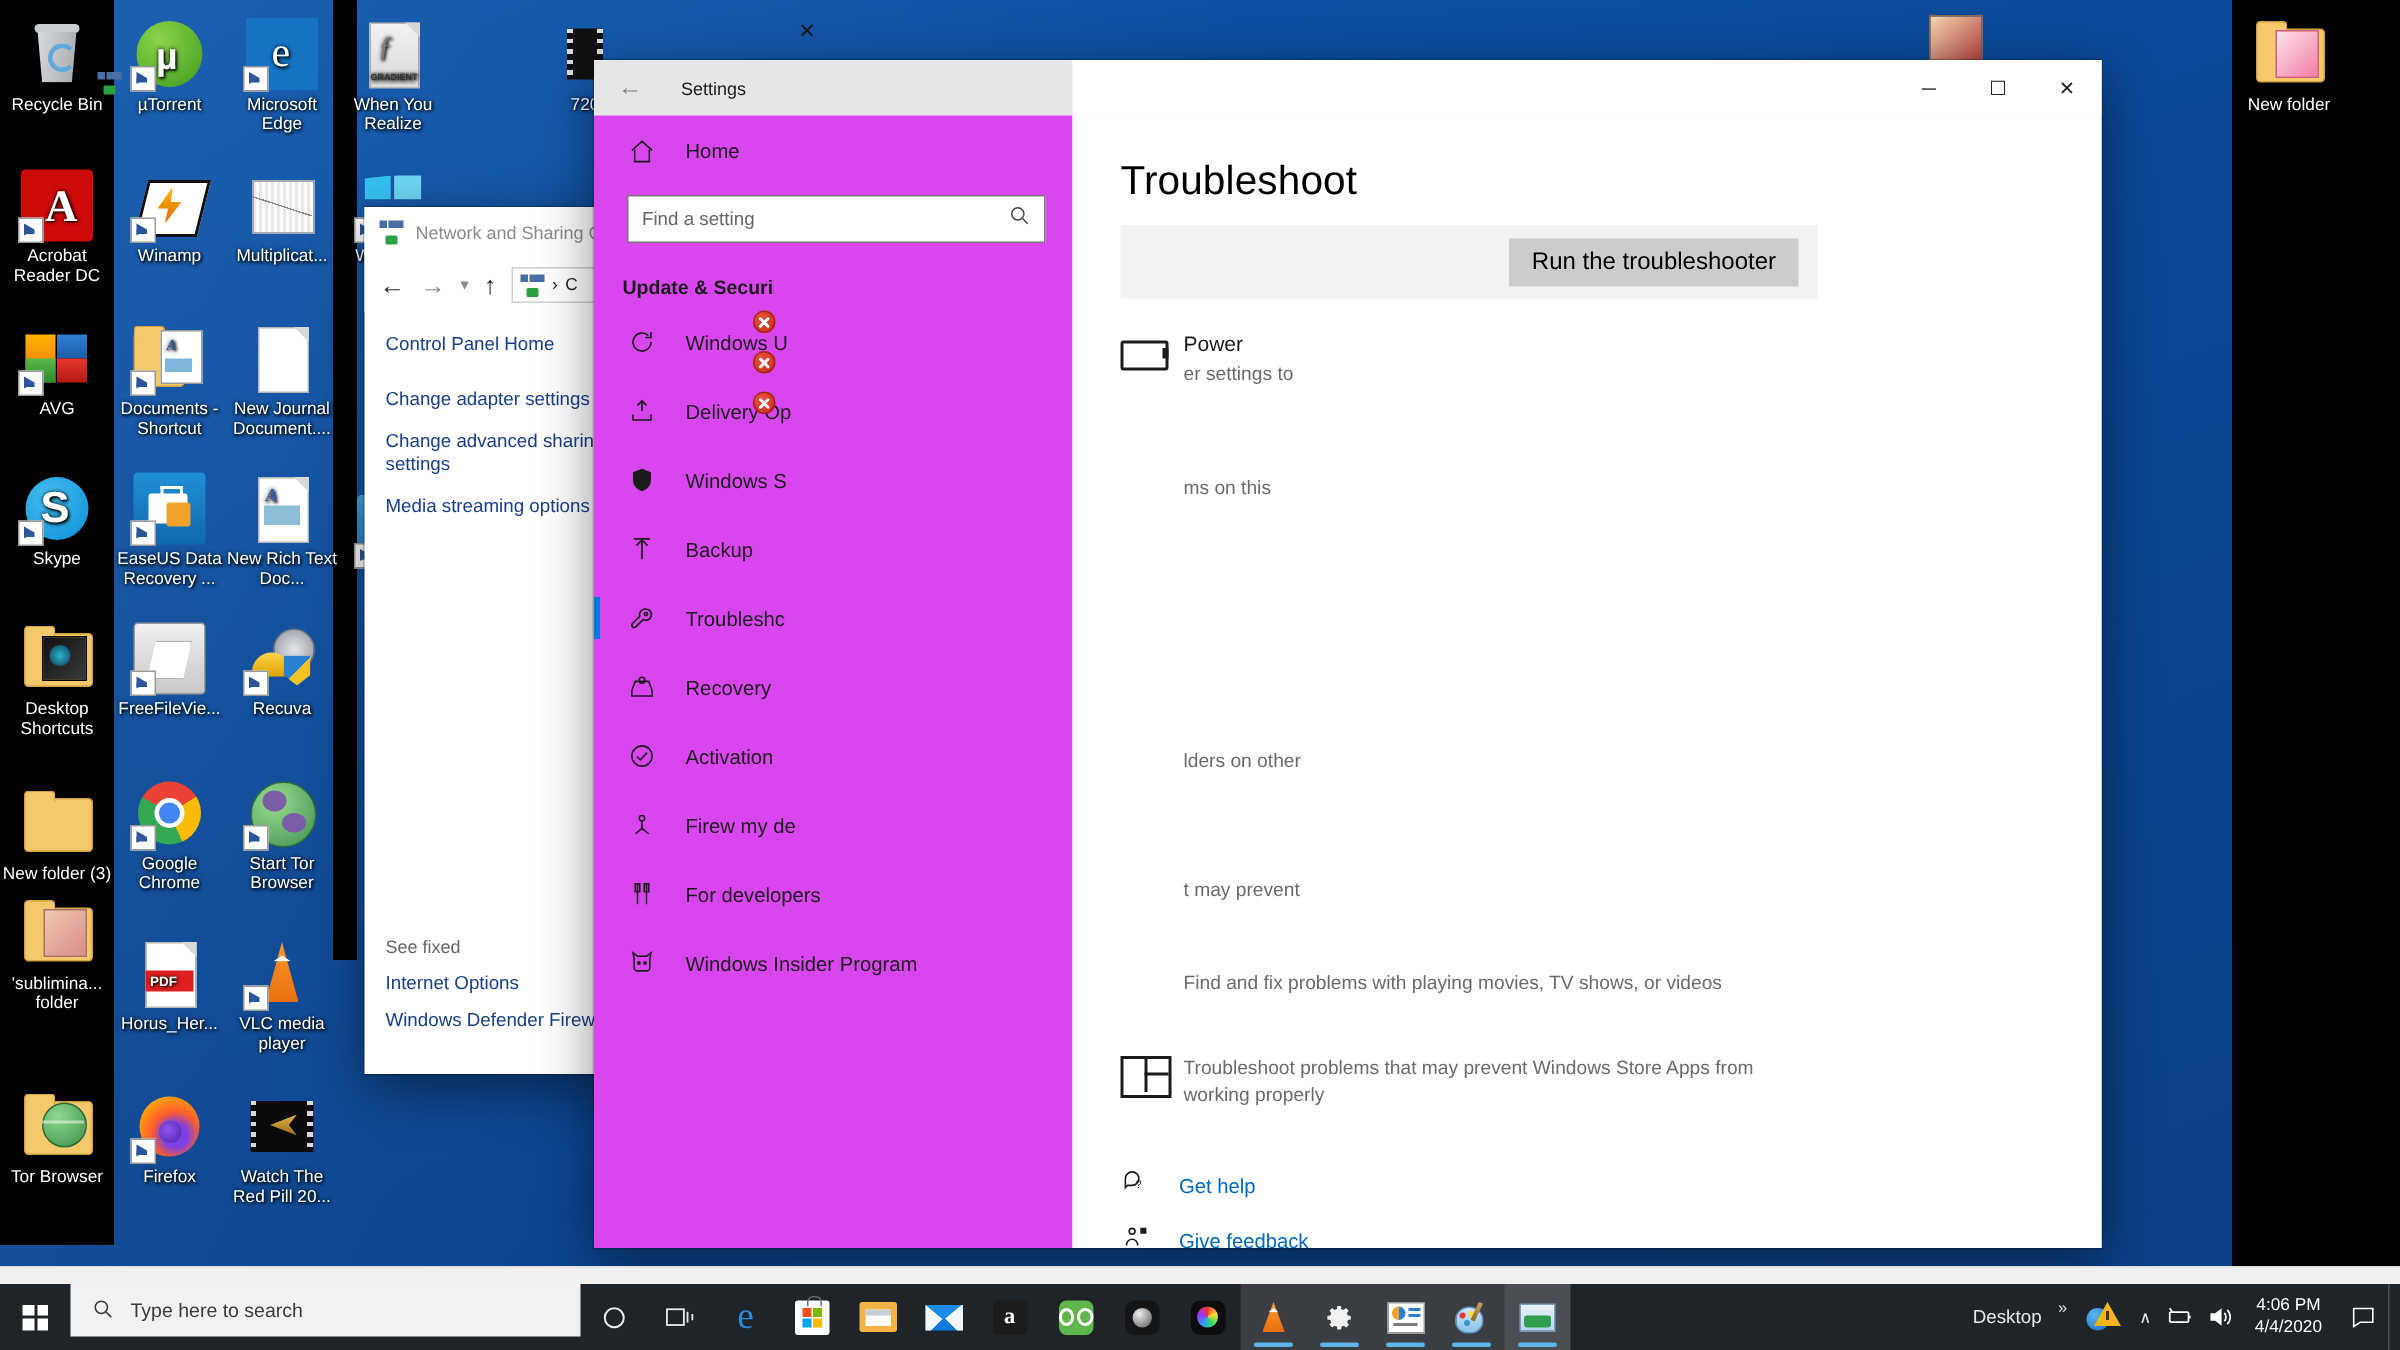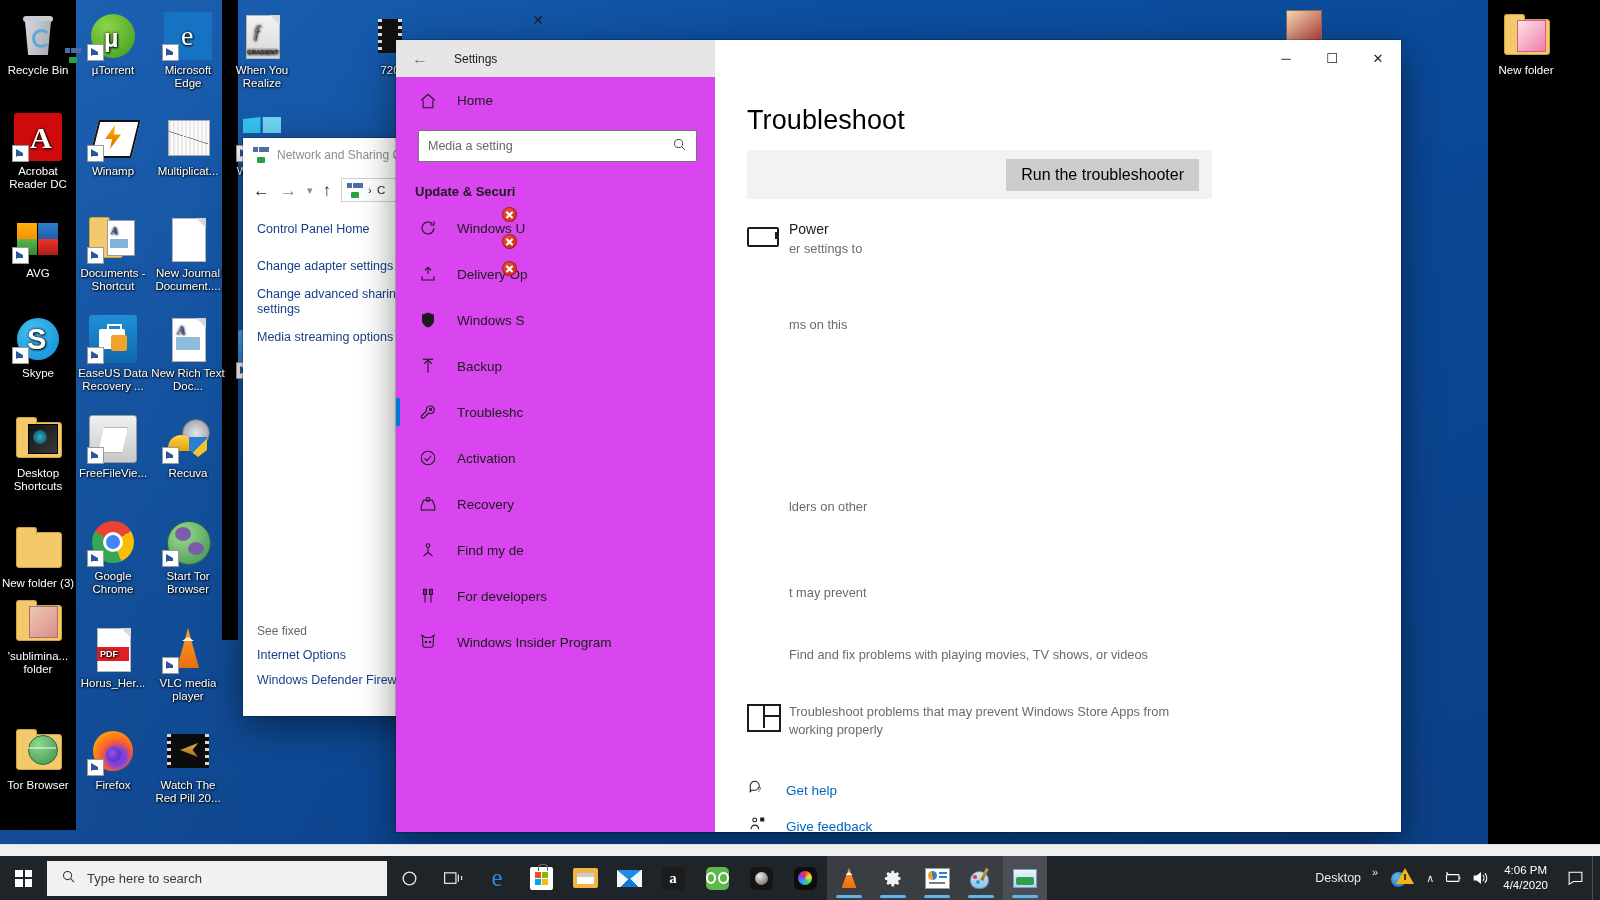--- a/index.html
+++ b/index.html
@@ -118,21 +118,21 @@
   #tsdlg .action.hov{border-color:#bcd9f2;}
   #tsdlg .action .arr{color:#0b69c7;font-size:14px;}
   #tsdlg .action .atxt{color:#0b69c7;font-size:14.5px;}
   #tsdlg .detail{margin-top:13px;}
   #tsdlg .detail a{color:#1573c8;font-size:12.5px;text-decoration:none;}
   #tsdlg .dfoot{position:absolute;left:0;right:0;bottom:0;height:55px;background:#f0f0f0;border-top:1px solid #dfdfdf;}
   #tsdlg .closebtn{position:absolute;right:22px;top:11px;width:76px;height:25px;background:#e1e1e1;border:1px solid #adadad;
     font-size:12.5px;color:#000;}
 
   
-  #taskbar{position:absolute;left:0;bottom:0;width:1600px;height:44px;background:#1f2429;display:flex;align-items:center;}
+  #taskbar{position:absolute;left:0;bottom:0;width:1600px;height:44px;background:#1f2429;display:flex;align-items:flex-start;}
   #startbtn{width:47px;height:44px;display:flex;align-items:center;justify-content:center;}
   .winlogo{width:17px;height:17px;display:grid;grid-template-columns:1fr 1fr;grid-template-rows:1fr 1fr;gap:2px;}
   .winlogo i{background:#fff;display:block;}
   #searchtb{width:340px;height:35px;background:#f1f1f1;display:flex;align-items:center;gap:11px;padding-left:14px;box-sizing:border-box;}
   #searchtb span{font-size:13px;color:#3a3a3a;}
   .tbicon{width:44px;height:44px;display:flex;align-items:center;justify-content:center;position:relative;}
   .tbicon.active{background:rgba(255,255,255,.12);}
   .tbicon .ul{position:absolute;bottom:2px;left:9px;width:26px;height:3px;background:#5fb4ec;border-radius:2px;}
   #tray{position:absolute;right:0;bottom:0;height:44px;display:flex;align-items:center;gap:0;}
   #tray .desk{font-size:12.5px;color:#e9e9e9;padding-right:4px;}
@@ -495,21 +495,21 @@
           <svg width="18" height="18" viewBox="0 0 24 24" fill="none" stroke="#1b1b1b" stroke-width="1.4">
             <path d="M3 11 12 3l9 8"></path>
               <path d="M5.5 10.5V21h13V10.5"></path>
             </svg>
         </span>
         <span>Home</span>
       </div>
 
       <div class="searchwrap">
         <div class="searchbox">
-          <span class="ph">Media a setting</span>
+          <span class="ph">Find a setting</span>
           <span>
             <svg width="15" height="15" viewBox="0 0 24 24" fill="none" stroke="#444" stroke-width="1.6">
               <circle cx="10.5" cy="10.5" r="6.5"></circle>
                 <path d="M15.5 15.5 21 21"></path>
               </svg>
           </span>
         </div>
       </div>
 
       <div class="cat">Update &amp; Securi</div>
@@ -561,46 +561,46 @@
             <path d="M15 4a5 5 0 0 0-5 6.5L3.5 17a2 2 0 1 0 2.9 2.8L13 13.4A5 5 0 1 0 15 4z"></path>
               <circle cx="15.5" cy="8.5" r="1.4"></circle>
             </svg>
         </span>
         <span>Troubleshc</span>
       </div>
 
       <div class="navitem">
         <span class="navico">
           <svg width="18" height="18" viewBox="0 0 24 24" fill="none" stroke="#1b1b1b" stroke-width="1.4">
+            <path d="M3 15v5h18v-5l-3-8H6z"></path>
+              <circle cx="12" cy="6" r="2.6"></circle>
+            </svg>
+        </span>
+        <span>Recovery</span>
+      </div>
+
+      <div class="navitem">
+        <span class="navico">
+          <svg width="18" height="18" viewBox="0 0 24 24" fill="none" stroke="#1b1b1b" stroke-width="1.4">
             <circle cx="12" cy="12" r="9"></circle>
               <path d="M7.5 12.5l3 3 6-6.5"></path>
             </svg>
         </span>
         <span>Activation</span>
-      </div>
-
-      <div class="navitem">
-        <span class="navico">
-          <svg width="18" height="18" viewBox="0 0 24 24" fill="none" stroke="#1b1b1b" stroke-width="1.4">
-            <path d="M3 15v5h18v-5l-3-8H6z"></path>
-              <circle cx="12" cy="6" r="2.6"></circle>
-            </svg>
-        </span>
-        <span>Recovery</span>
       </div>
 
       <div class="navitem">
         <span class="navico">
           <svg width="18" height="18" viewBox="0 0 24 24" fill="none" stroke="#1b1b1b" stroke-width="1.4">
             <circle cx="12" cy="6" r="2.4"></circle>
               <path d="M12 8.5v8"></path>
               <path d="M6 20l6-5 6 5"></path>
             </svg>
         </span>
-        <span>Find my de</span>
+        <span>Firew my de</span>
       </div>
 
       <div class="navitem">
         <span class="navico">
           <svg width="18" height="18" viewBox="0 0 24 24" fill="none" stroke="#1b1b1b" stroke-width="1.4">
             <path d="M8 3v7M8 10v11M6 3h4v7H6z"></path>
               <path d="M16 3v7M16 10v11M14 3h4v7h-4z"></path>
             </svg>
         </span>
         <span>For developers</span>

